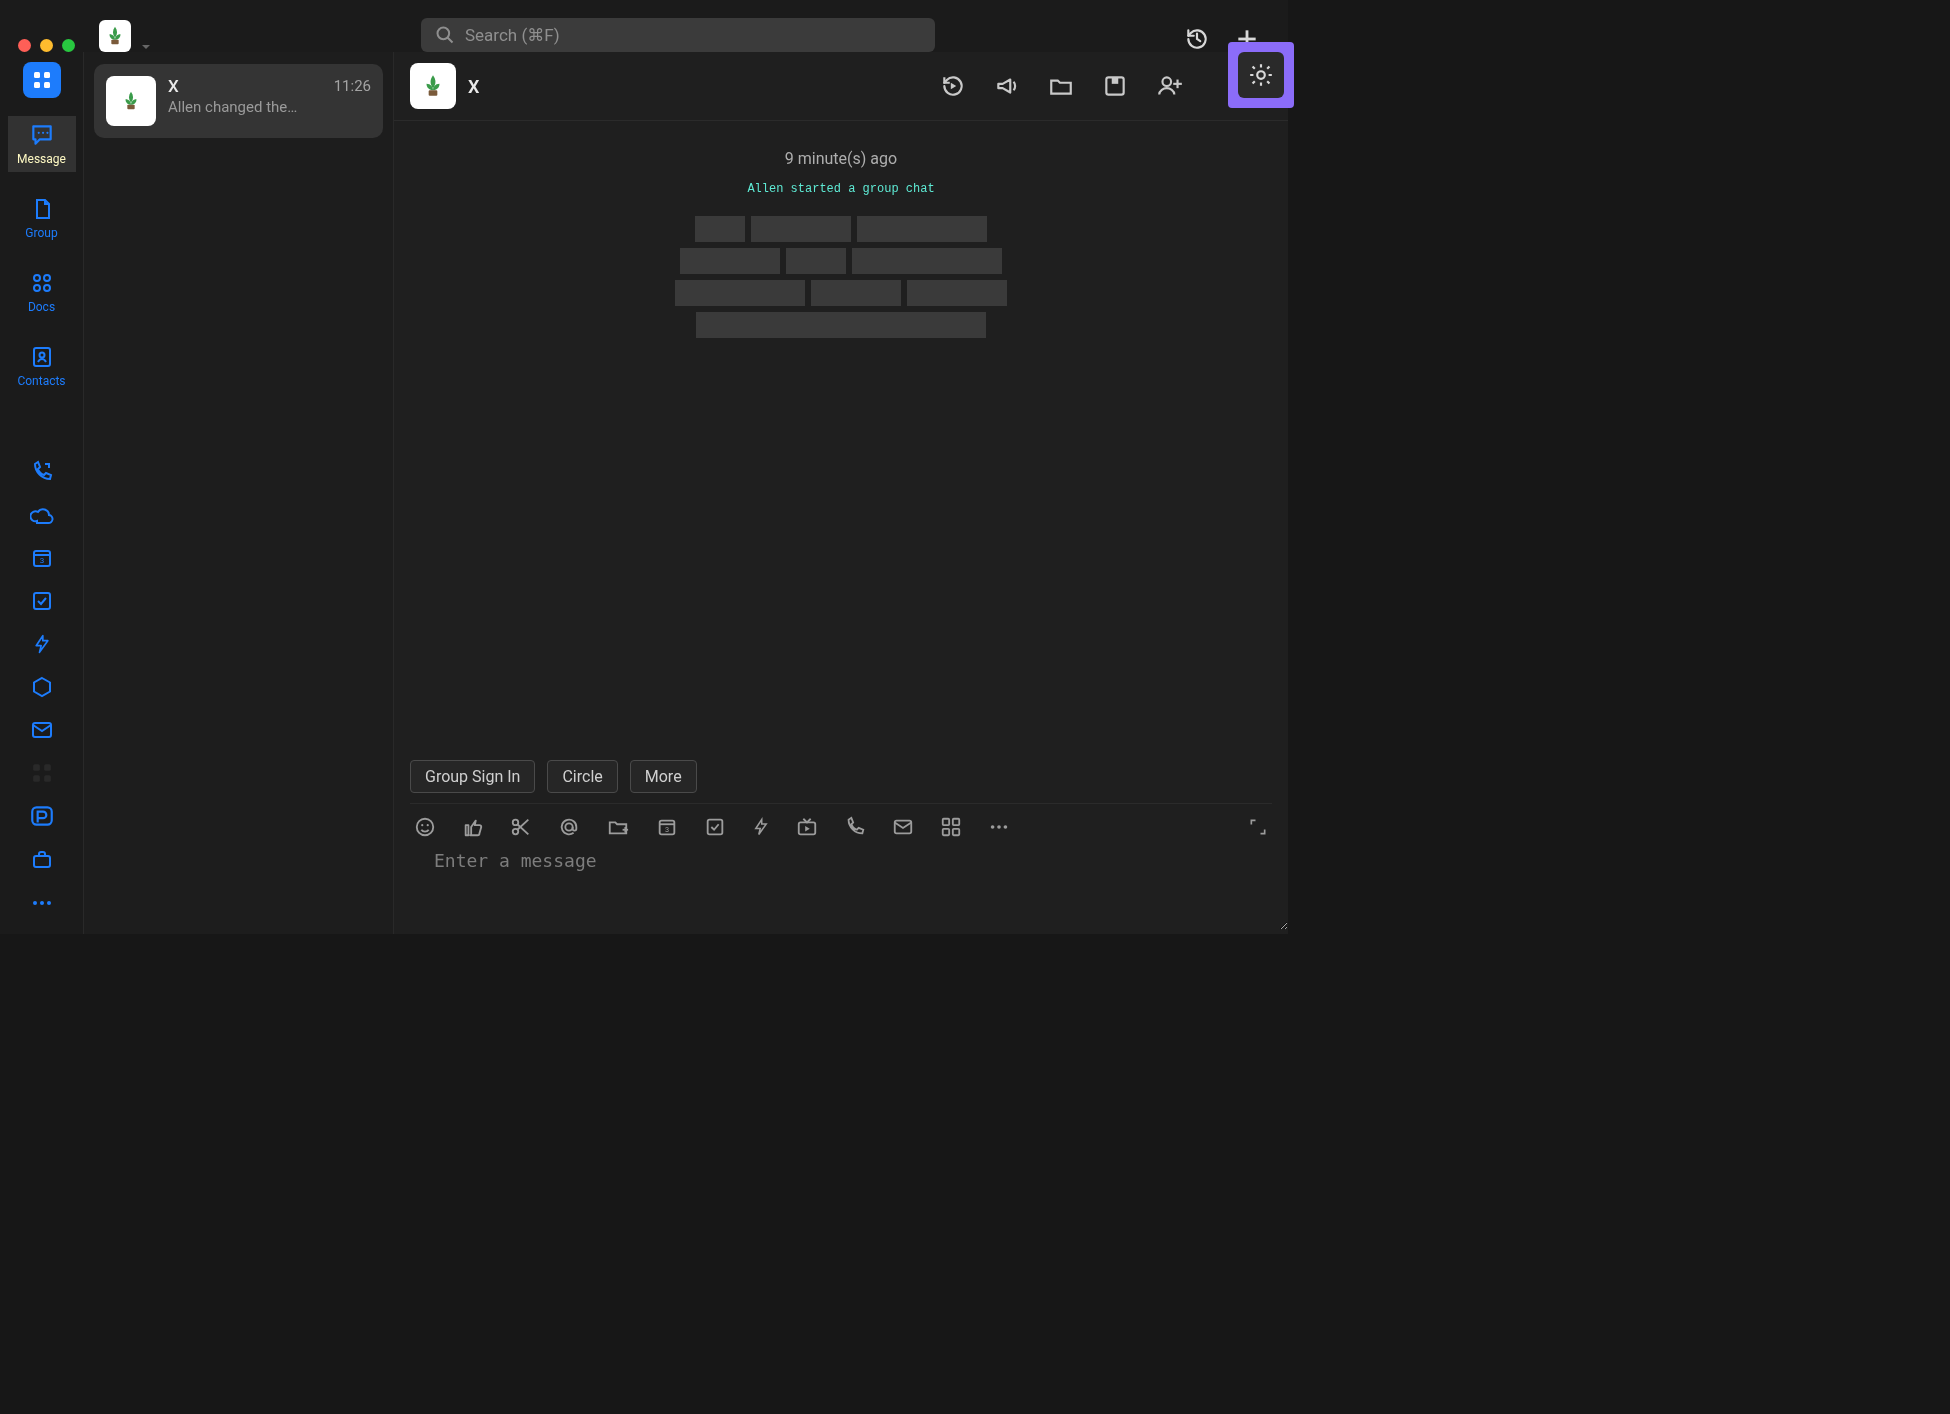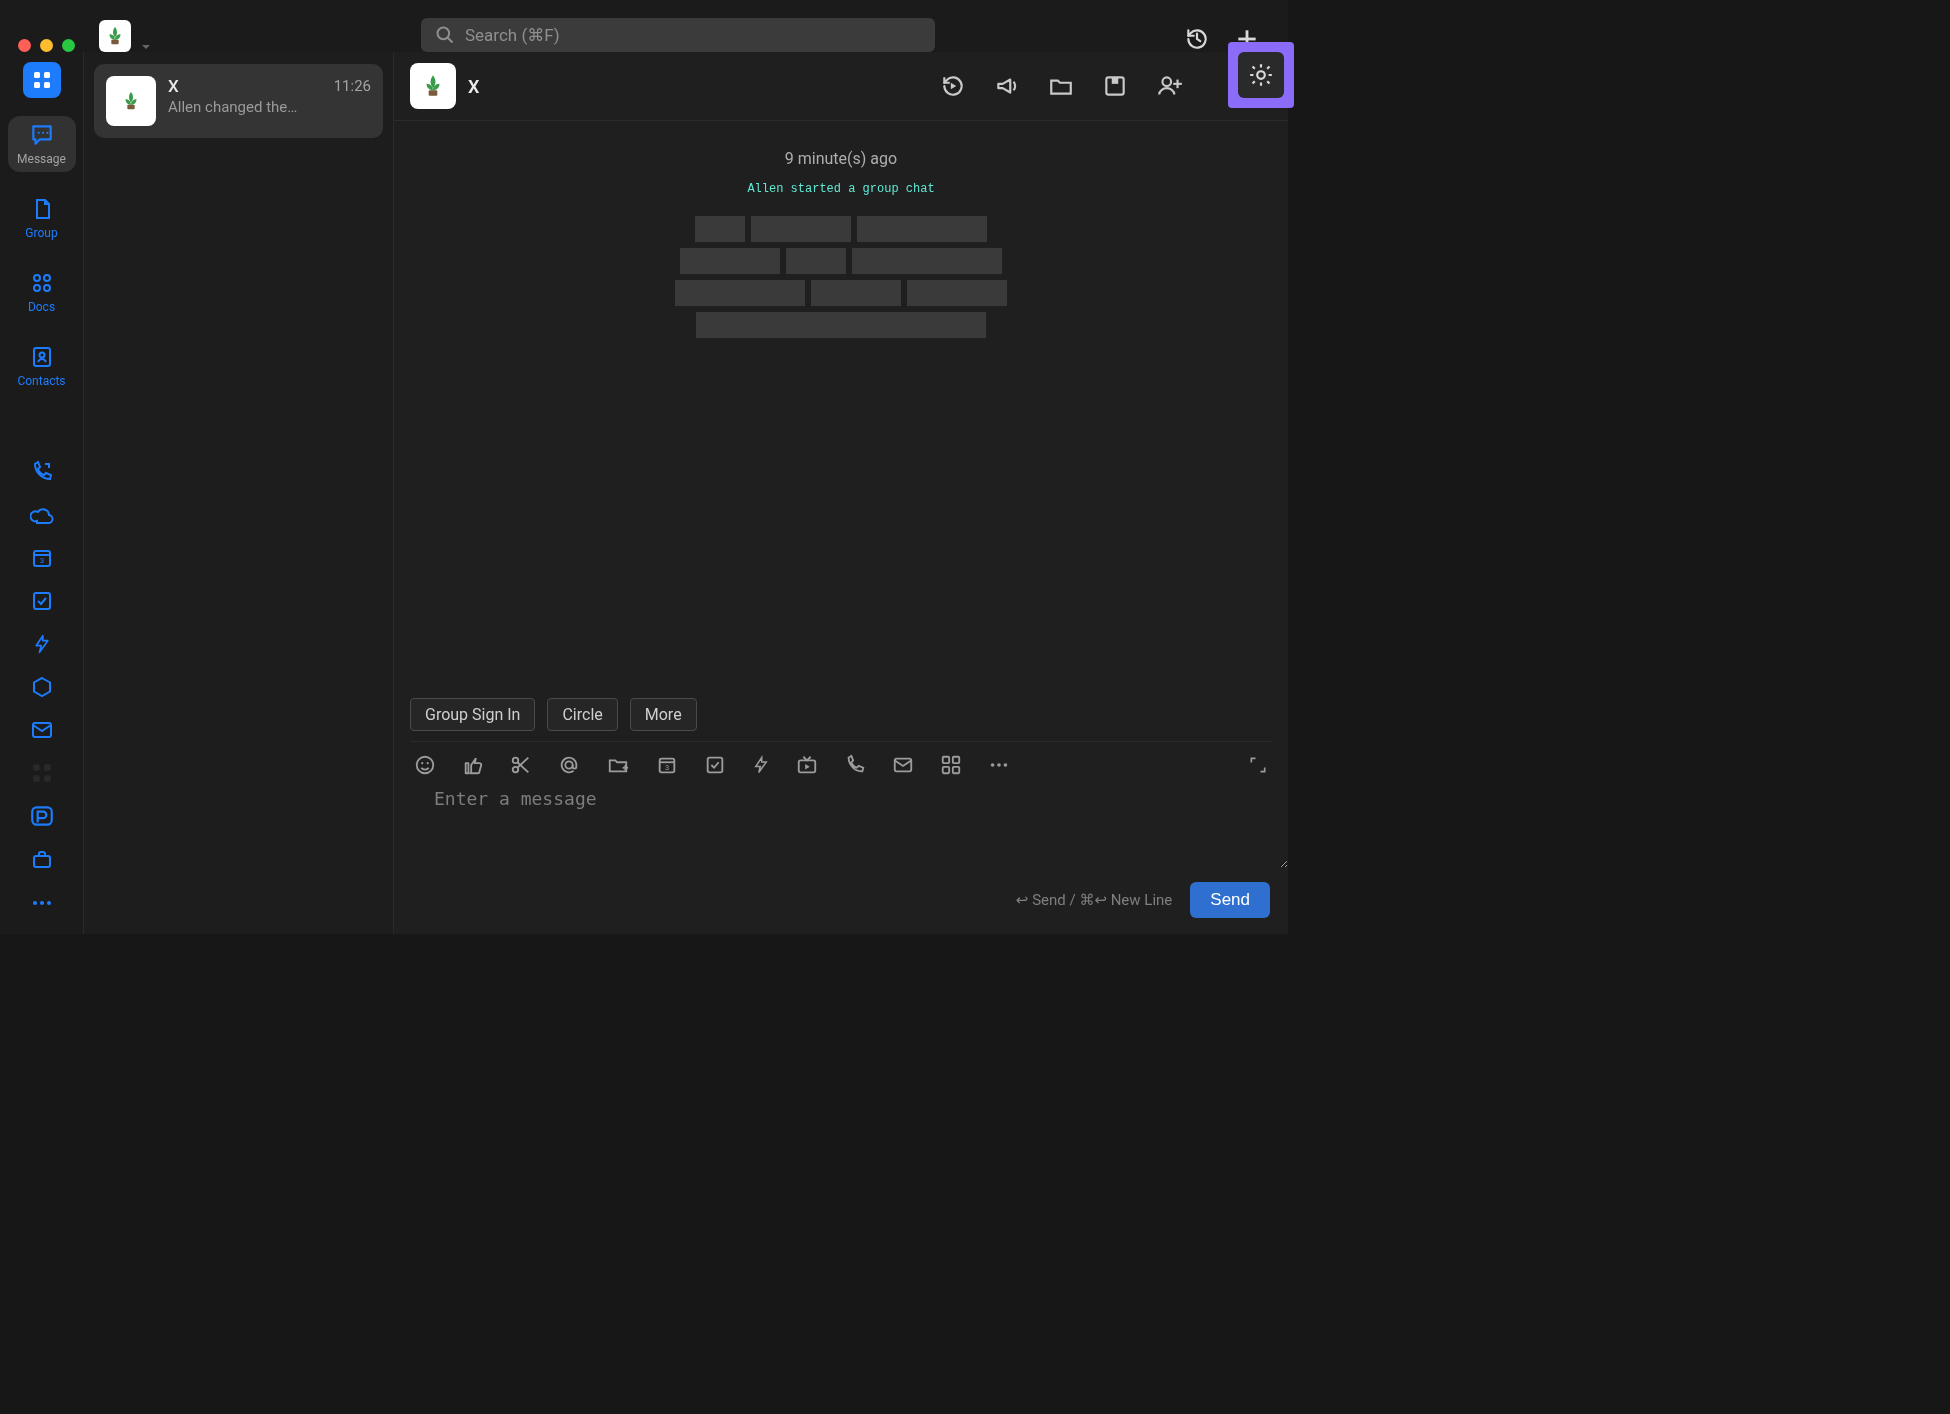--- a/index.html
+++ b/index.html
@@ -72,22 +72,22 @@
     width: 68px;
     display: flex; flex-direction: column; align-items: center;
     gap: 4px;
     color: #1d7cfc;
     font-size: 12px;
     cursor: pointer;
     padding: 6px 0;
   }
   .rail-item.selected {
     background: #323232;
-    border-radius: 12px;
-    color: #a3a3a3;
+    border-radius: 0;
+    color: #fef9c3;
   }
   .rail-item .ri-icon { width: 26px; height: 26px; display:flex; align-items:center; justify-content:center; }
   .rail-item .ri-label {}
   .grid-btn {
     width: 38px; height: 38px; background: #1d7cfc; border-radius: 8px;
     display:flex; align-items:center; justify-content:center;
     color: white; cursor:pointer;
   }
   .rail-icon-only { color: #1d7cfc; cursor:pointer; width:26px; height:26px; display:flex; align-items:center; justify-content:center; }
   .rail-spacer { height: 30px; }
@@ -590,21 +590,17 @@
             <svg width="20" height="20" viewBox="0 0 24 24">
               <path d="M4 9V4h5M20 15v5h-5" stroke="#9c9c9c" stroke-width="2" fill="none"></path>
             </svg>
           </span>
       </div>
 
       <div class="compose">
         <textarea class="compose-input" placeholder="Enter a message" style=""></textarea>
       </div>
 
-      <div class="compose-footer">
-        <span class="hint">↩ Send / ⌘↩ New Line</span>
-        <button class="send-btn"><span>Send</span></button>
-      </div>
 
     </div>
 
   </div>
 </div>
 
 </body></html>

